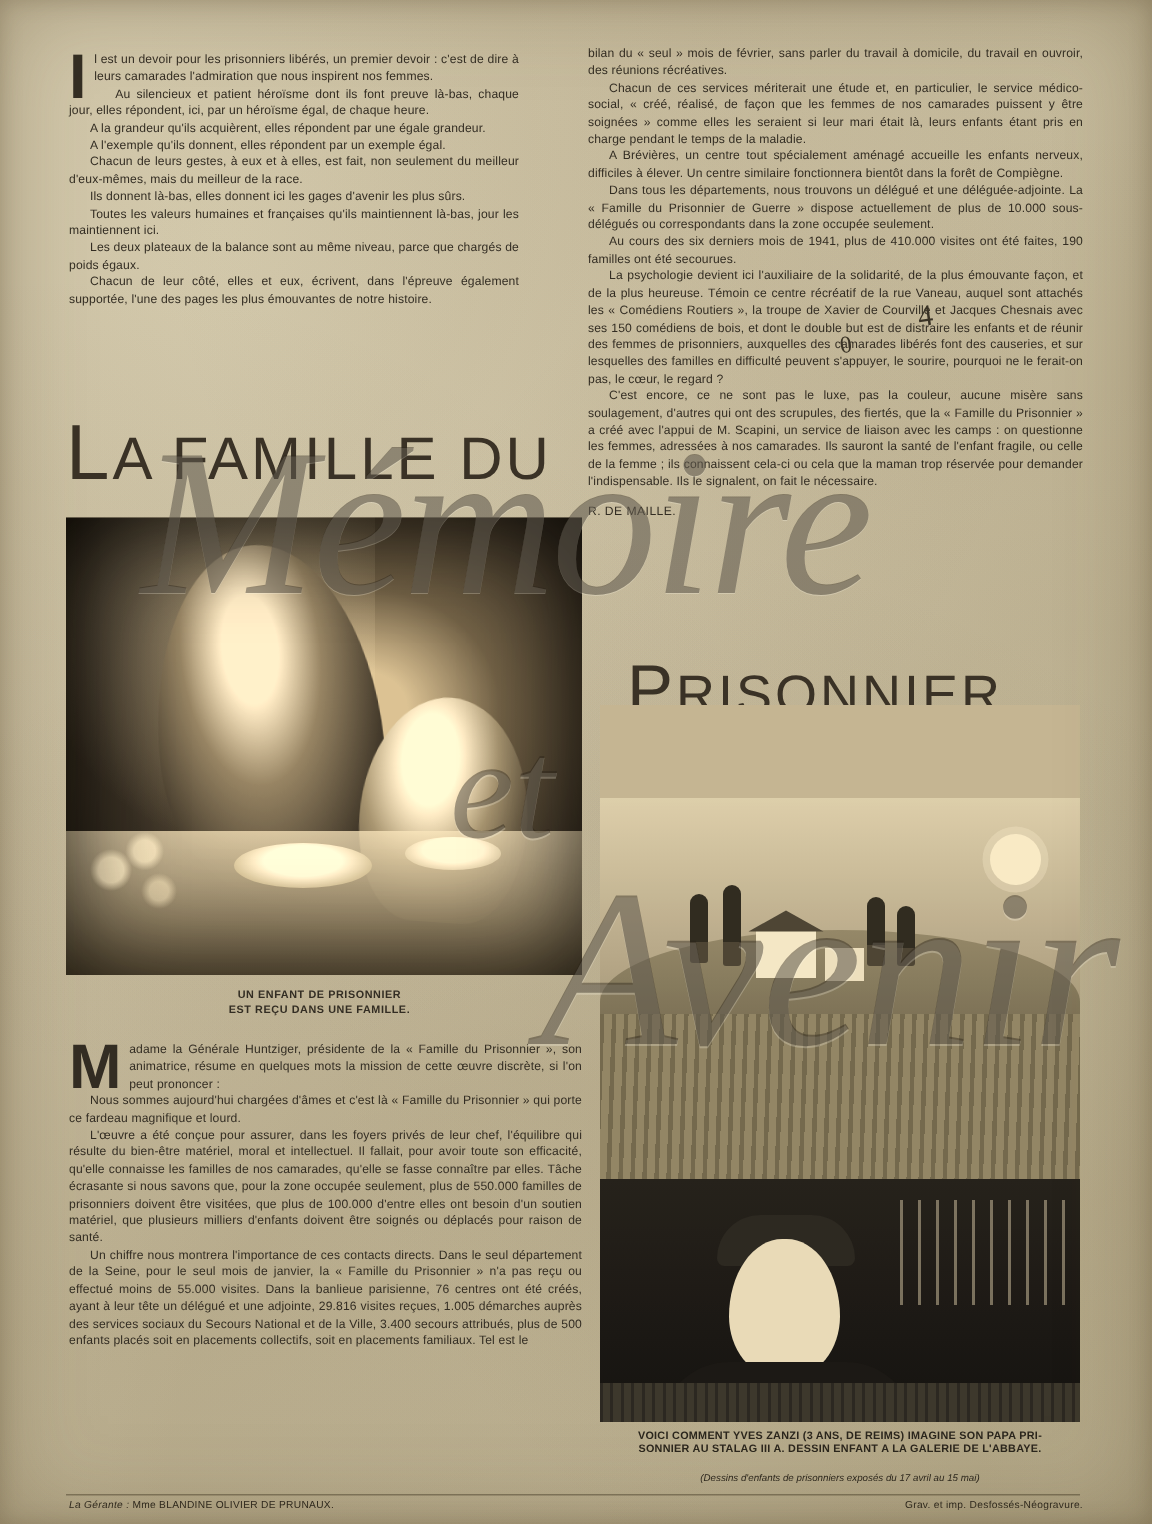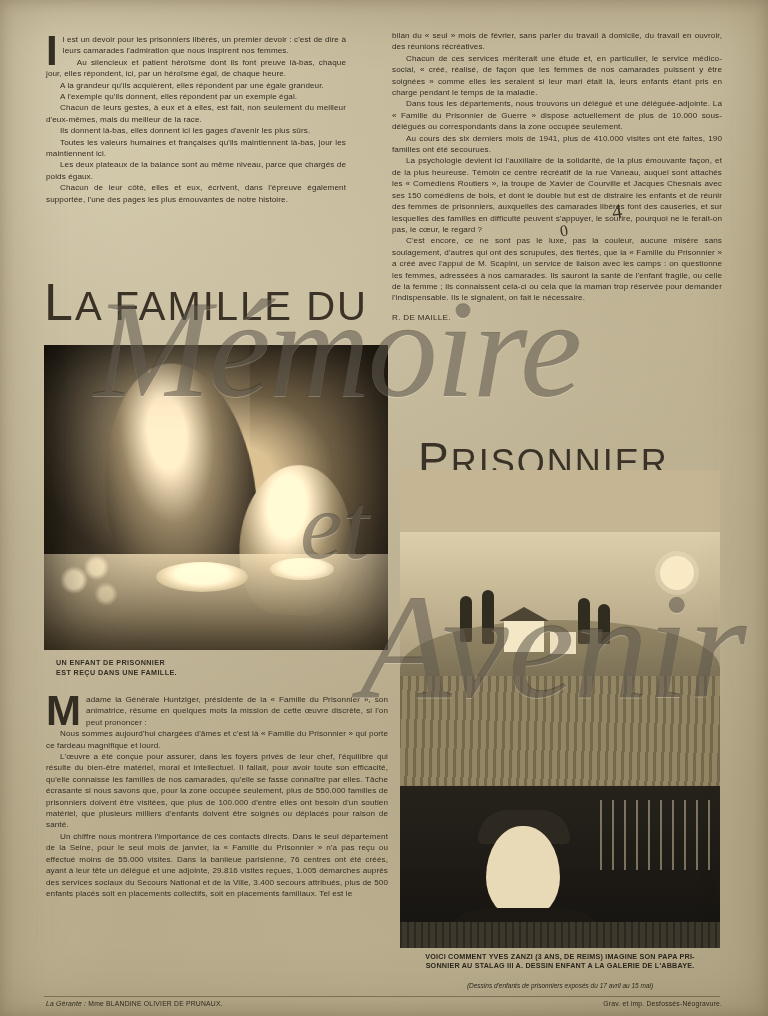--- a/index.html
+++ b/index.html
@@ -125,22 +125,22 @@
     position:absolute;left:6px;bottom:28px;width:80px;height:70px;
     background:radial-gradient(circle at 30% 40%, rgba(240,230,200,.85) 0 12%, rgba(0,0,0,0) 20%),
                radial-gradient(circle at 58% 22%, rgba(240,230,200,.7) 0 10%, rgba(0,0,0,0) 18%),
                radial-gradient(circle at 70% 60%, rgba(230,218,186,.6) 0 9%, rgba(0,0,0,0) 17%);
   }
   .photo .vig{
     position:absolute;inset:0;
     box-shadow:inset 0 0 70px rgba(10,8,5,.85);
   }
   .caption{
-    position:absolute;left:56px;top:658px;width:344px;
-    font-size:7.2px;line-height:9.6px;letter-spacing:.4px;
+    position:absolute;left:41px;top:658px;width:344px;
+    text-align:center;font-size:7.2px;line-height:9.6px;letter-spacing:.4px;
     font-weight:700;color:#332d23;
   }
 
   
   .draw{
     position:absolute;left:400px;top:470px;width:320px;height:478px;
     background:#b9ad8d;
     overflow:hidden;
     filter:sepia(.25);
   }
@@ -256,20 +256,21 @@
     <p>Chacun de leurs gestes, à eux et à elles, est fait, non seulement du meilleur d'eux-mêmes, mais du meilleur de la race.</p>
     <p>Ils donnent là-bas, elles donnent ici les gages d'avenir les plus sûrs.</p>
     <p>Toutes les valeurs humaines et françaises qu'ils maintiennent là-bas, jour les maintiennent ici.</p>
     <p>Les deux plateaux de la balance sont au même niveau, parce que chargés de poids égaux.</p>
     <p>Chacun de leur côté, elles et eux, écrivent, dans l'épreuve également supportée, l'une des pages les plus émouvantes de notre histoire.</p>
   </div>
 
   <div class="col colR">
     <p class="noind">bilan du « seul » mois de février, sans parler du travail à domicile, du travail en ouvroir, des réunions récréatives.</p>
     <p>Chacun de ces services mériterait une étude et, en particulier, le service médico-social, « créé, réalisé, de façon que les femmes de nos camarades puissent y être soignées » comme elles les seraient si leur mari était là, leurs enfants étant pris en charge pendant le temps de la maladie.</p>
+    <p>A Brévières, un centre tout spécialement aménagé accueille les enfants nerveux, difficiles à élever. Un centre similaire fonctionnera bientôt dans la forêt de Compiègne.</p>
     <p>Dans tous les départements, nous trouvons un délégué et une déléguée-adjointe. La « Famille du Prisonnier de Guerre » dispose actuellement de plus de 10.000 sous-délégués ou correspondants dans la zone occupée seulement.</p>
     <p>Au cours des six derniers mois de 1941, plus de 410.000 visites ont été faites, 190 familles ont été secourues.</p>
     <p>La psychologie devient ici l'auxiliaire de la solidarité, de la plus émouvante façon, et de la plus heureuse. Témoin ce centre récréatif de la rue Vaneau, auquel sont attachés les « Comédiens Routiers », la troupe de Xavier de Courville et Jacques Chesnais avec ses 150 comédiens de bois, et dont le double but est de distraire les enfants et de réunir des femmes de prisonniers, auxquelles des camarades libérés font des causeries, et sur lesquelles des familles en difficulté peuvent s'appuyer, le sourire, pourquoi ne le ferait-on pas, le cœur, le regard ?</p>
     <p>C'est encore, ce ne sont pas le luxe, pas la couleur, aucune misère sans soulagement, d'autres qui ont des scrupules, des fiertés, que la « Famille du Prisonnier » a créé avec l'appui de M. Scapini, un service de liaison avec les camps : on questionne les femmes, adressées à nos camarades. Ils sauront la santé de l'enfant fragile, ou celle de la femme ; ils connaissent cela-ci ou cela que la maman trop réservée pour demander l'indispensable. Ils le signalent, on fait le nécessaire.</p>
     <div class="sig">R. DE MAILLE.</div>
   </div>
 
   <div class="hand" style="left:612px;top:200px;">4</div>
   <div class="hand" style="left:560px;top:222px;font-size:16px;">0</div>
 

